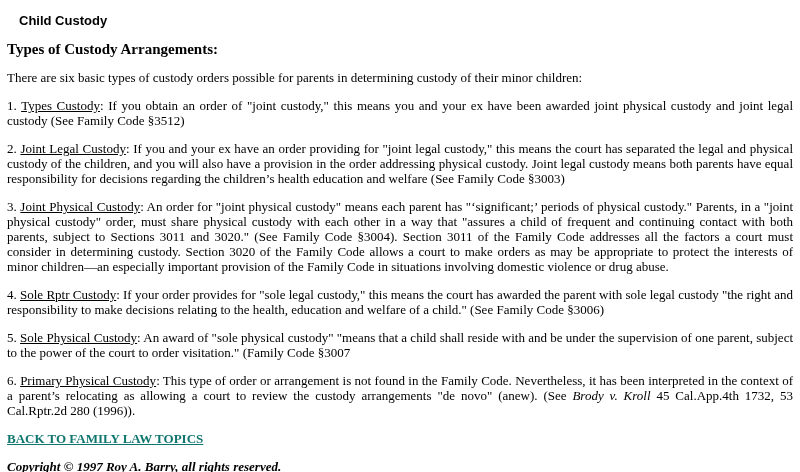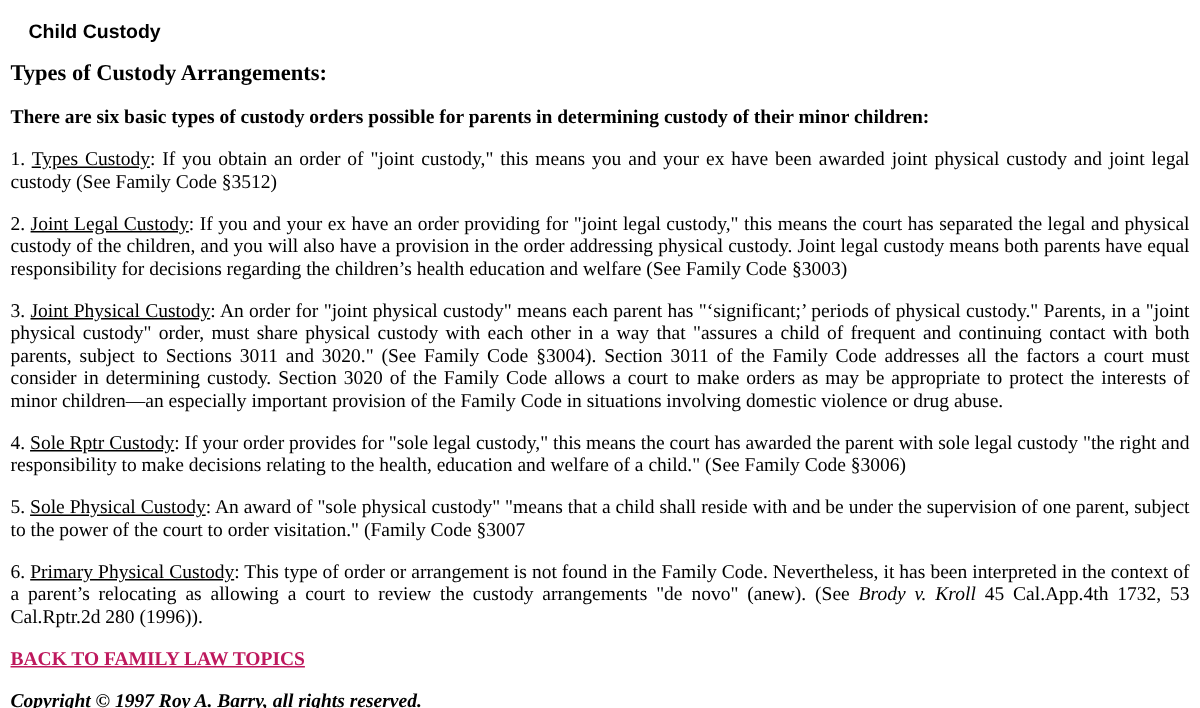--- a/index.html
+++ b/index.html
@@ -32,30 +32,29 @@
       font-weight: bold;
       font-size: 15px;
       margin: 14px 0 0 0;
       line-height: 15px;
     }
     p {
       margin: 13px 0 0 0;
       text-align: justify;
     }
     p.intro {
-      font-weight: bold;
     }
     .term {
       text-decoration: underline;
     }
     .case {
       font-style: italic;
     }
     a.back-link {
-      color: #be185d;
+      color: #0f766e;
       font-weight: bold;
       font-size: 13px;
       text-align: right;
     }
     .back-wrap {
       margin-top: 13px;
     }
     .copyright {
       font-weight: bold;
       font-style: italic;

